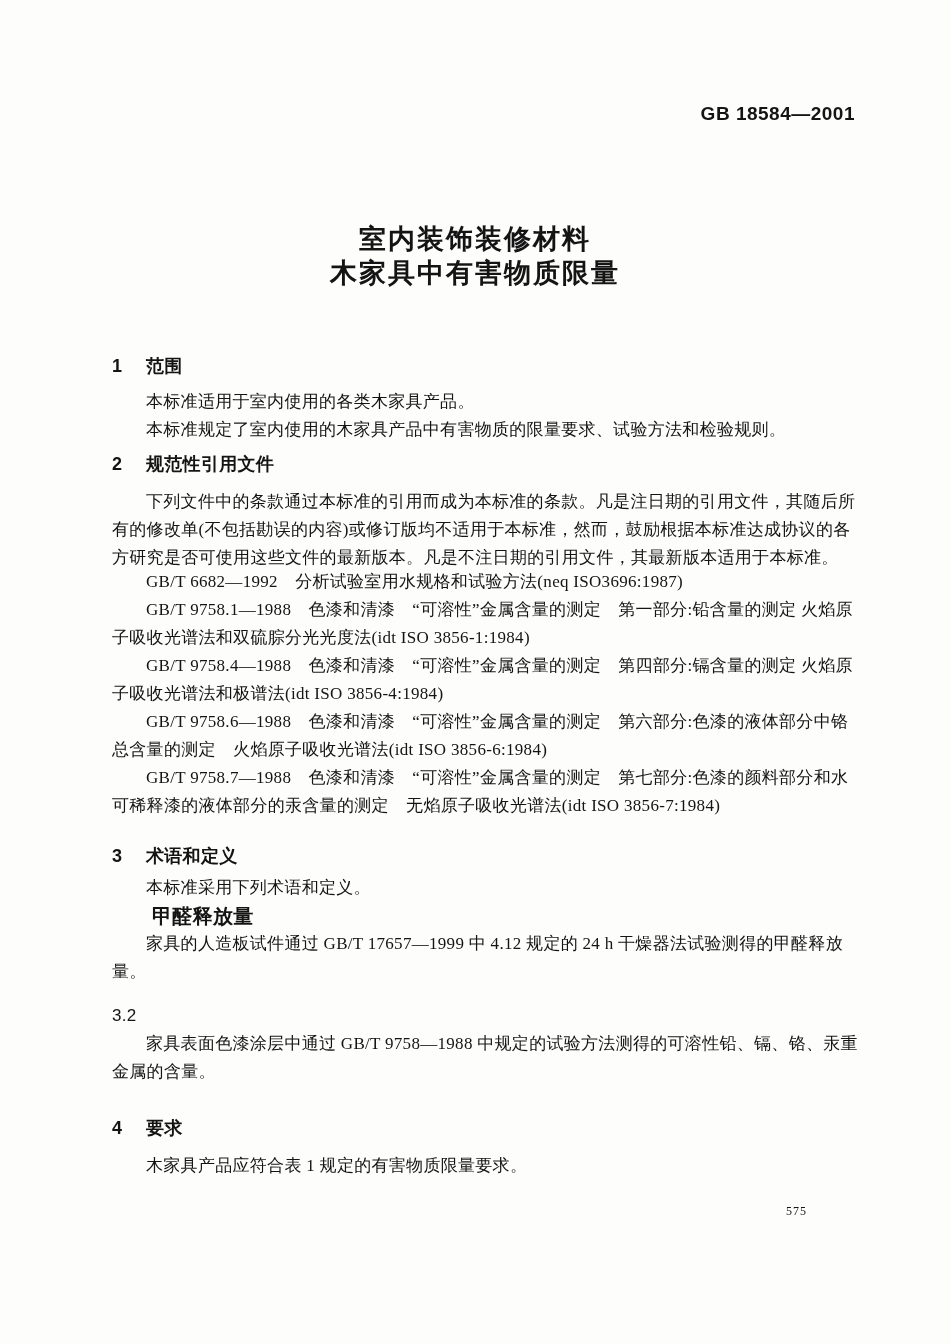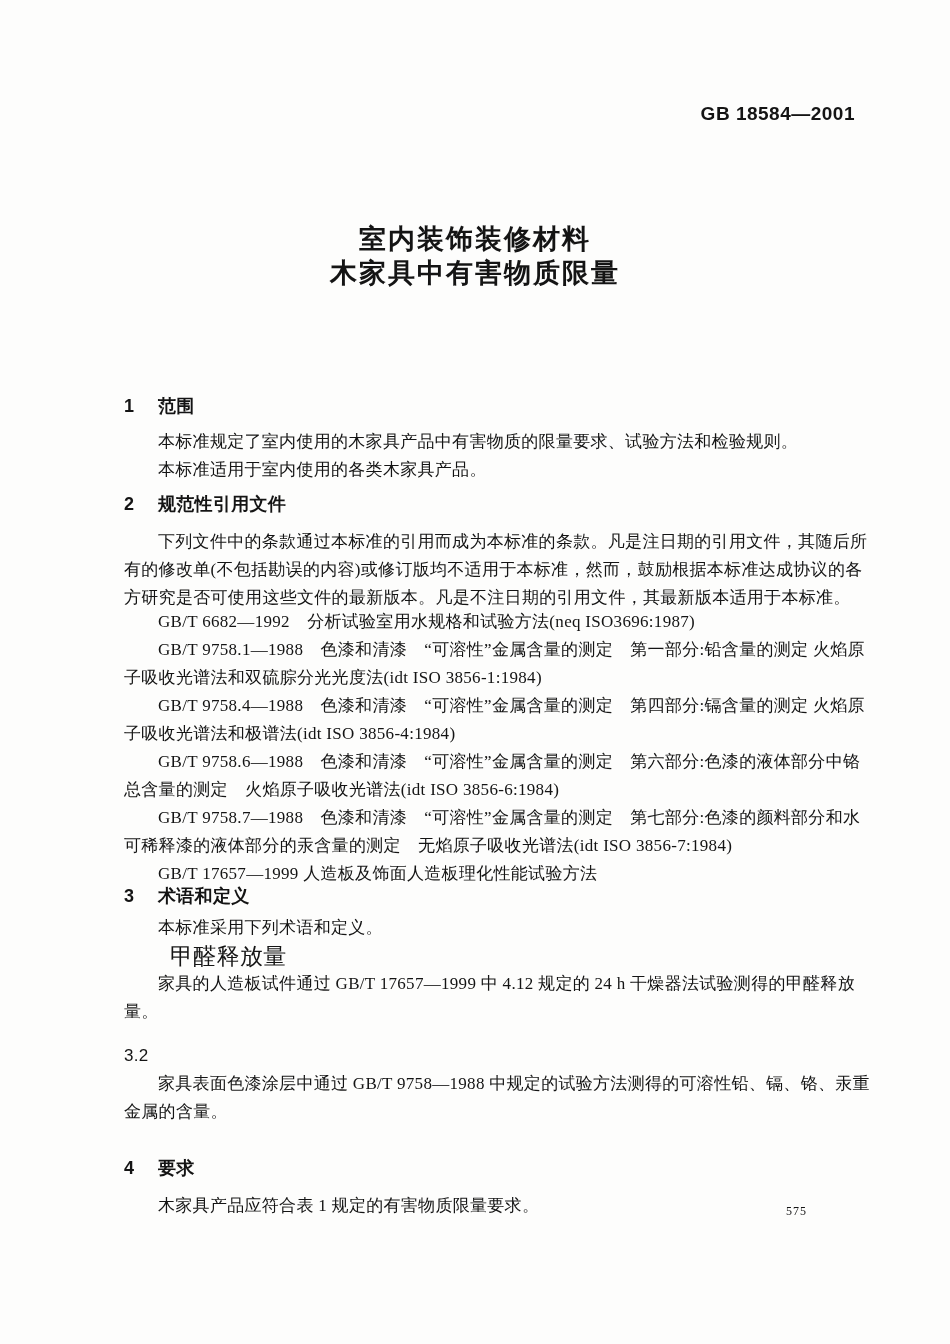--- a/index.html
+++ b/index.html
@@ -32,48 +32,47 @@
     width: 100%;
     text-align: center;
     font-family: "Liberation Sans", sans-serif;
     font-weight: bold;
     font-size: 27px;
     line-height: 34px;
     letter-spacing: 2px;
   }
   .content-block {
     position: absolute;
-    left: 124px;
+    left: 112px;
     width: 750px;
     font-size: 17px;
     line-height: 28px;
     letter-spacing: 0.3px;
-    margin-top: 40px;
   }
   .sec-heading {
     font-family: "Liberation Sans", sans-serif;
     font-weight: bold;
     font-size: 18px;
   }
   .sec-heading .sec-num {
     display: inline-block;
     min-width: 34px;
     font-weight: 600;
   }
   .body-p { margin: 0; text-indent: 2em; }
   .ref-p  { margin: 0; text-indent: 2em; }
   .term-id {
     font-family: "Liberation Sans", sans-serif;
     font-size: 17px;
     line-height: 28px;
   }
   .term-name {
     font-family: "Liberation Sans", sans-serif;
-    font-weight: normal;
-    font-size: 23px;
+    font-weight: bold;
+    font-size: 20px;
     line-height: 28px;
     text-indent: 2em;
     margin: 0;
   }
   .page-number {
     position: absolute;
     top: 1204px;
     left: 786px;
     font-size: 12px;
     letter-spacing: 1px;
@@ -88,37 +87,36 @@
 
   <div class="doc-title">
     <div>室内装饰装修材料</div>
     <div>木家具中有害物质限量</div>
   </div>
 
   <div class="content-block sec-heading" style="top:352px;">
     <span class="sec-num">1</span><span>范围</span>
   </div>
   <div class="content-block" style="top:388px;">
+    <p class="body-p">本标准适用于室内使用的各类木家具产品。</p>
     <p class="body-p">本标准规定了室内使用的木家具产品中有害物质的限量要求、试验方法和检验规则。</p>
-    <p class="body-p">本标准适用于室内使用的各类木家具产品。</p>
   </div>
 
   <div class="content-block sec-heading" style="top:450px;">
     <span class="sec-num">2</span><span>规范性引用文件</span>
   </div>
   <div class="content-block" style="top:488px;">
     <p class="body-p">下列文件中的条款通过本标准的引用而成为本标准的条款。凡是注日期的引用文件，其随后所有的修改单(不包括勘误的内容)或修订版均不适用于本标准，然而，鼓励根据本标准达成协议的各方研究是否可使用这些文件的最新版本。凡是不注日期的引用文件，其最新版本适用于本标准。</p>
   </div>
   <div class="content-block" style="top:568px;">
     <p class="ref-p">GB/T 6682—1992　分析试验室用水规格和试验方法(neq ISO3696:1987)</p>
     <p class="ref-p">GB/T 9758.1—1988　色漆和清漆　“可溶性”金属含量的测定　第一部分:铅含量的测定 火焰原子吸收光谱法和双硫腙分光光度法(idt ISO 3856-1:1984)</p>
     <p class="ref-p">GB/T 9758.4—1988　色漆和清漆　“可溶性”金属含量的测定　第四部分:镉含量的测定 火焰原子吸收光谱法和极谱法(idt ISO 3856-4:1984)</p>
     <p class="ref-p">GB/T 9758.6—1988　色漆和清漆　“可溶性”金属含量的测定　第六部分:色漆的液体部分中铬总含量的测定　火焰原子吸收光谱法(idt ISO 3856-6:1984)</p>
     <p class="ref-p">GB/T 9758.7—1988　色漆和清漆　“可溶性”金属含量的测定　第七部分:色漆的颜料部分和水可稀释漆的液体部分的汞含量的测定　无焰原子吸收光谱法(idt ISO 3856-7:1984)</p>
-    <p class="ref-p">GB/T 17657—1999 人造板及饰面人造板理化性能试验方法</p>
   </div>
 
   <div class="content-block sec-heading" style="top:842px;">
     <span class="sec-num">3</span><span>术语和定义</span>
   </div>
   <div class="content-block" style="top:874px;">
     <p class="body-p">本标准采用下列术语和定义。</p>
   </div>
 
   <div class="content-block" style="top:902px;">

